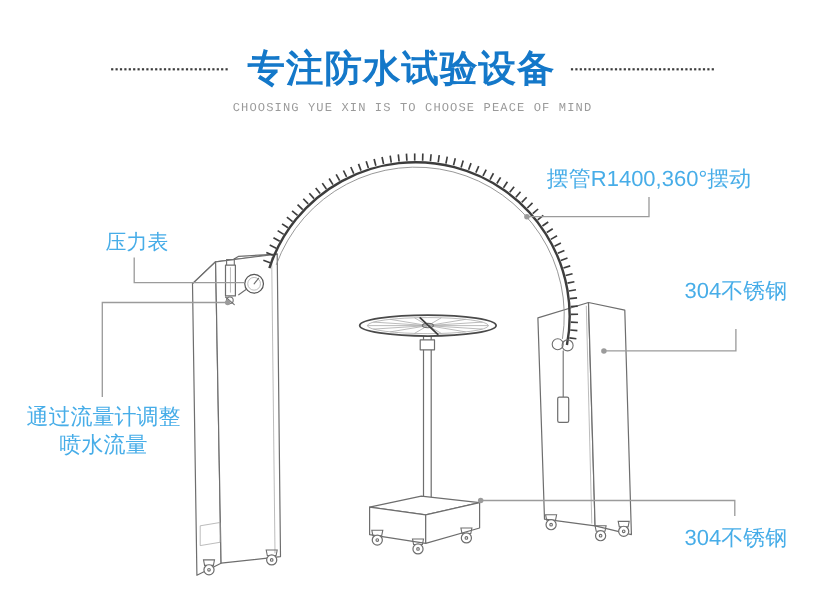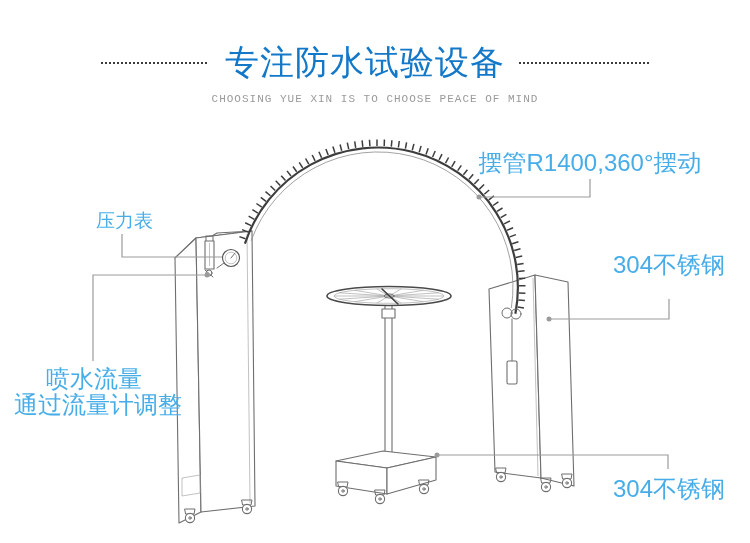--- a/index.html
+++ b/index.html
@@ -5,26 +5,26 @@
   html,body { margin:0; padding:0; background:#ffffff; }
   .page { position:relative; width:750px; height:543px; background:#ffffff; overflow:hidden;
           font-family:"Liberation Sans", sans-serif; }
 
   
   .header { position:absolute; top:40px; left:0; width:750px; text-align:center; }
   .title-row { display:flex; align-items:center; justify-content:center; }
   .dotline { border-top:2px dotted #3c3c3c; height:0; }
   .dotline.l { width:106px; margin-right:18px; }
   .dotline.r { width:130px; margin-left:14px; }
-  .title { font-size:34px; font-weight:normal; color:var(--title-blue); letter-spacing:1px; white-space:nowrap; }
+  .title { font-size:34px; font-weight:bold; color:var(--title-blue); letter-spacing:1px; white-space:nowrap; }
   .subtitle { margin-top:7px; font-family:Liberation Mono, monospace; font-size:11px;
               color:#9a9a9a; letter-spacing:1px; white-space:nowrap; }
 
   
-  .lbl { position:absolute; color:var(--label-blue); font-size:24px; line-height:26px;
+  .lbl { position:absolute; color:var(--label-blue); font-size:20px; line-height:26px;
          text-align:center; white-space:nowrap; }
   .lbl-pressure  { left:96px;  top:208px; font-size:19px;text-align:center; }
   .lbl-flow      { left:14px;  top:366px; width:160px; }
   .lbl-swing     { left:470px; top:150px; width:240px; }
   .lbl-shell     { left:609px; top:252px; width:120px; }
   .lbl-turntable { left:605px; top:476px; width:128px; }
 
   
   svg.diagram { position:absolute; left:0; top:0; }
   .face    { fill:#ffffff; stroke:#6e6e6e; stroke-width:1.1; stroke-linejoin:round; }
@@ -202,22 +202,22 @@
       <circle class="dot" cx="479" cy="197" r="2.5"></circle>
       <path class="callout" d="M669,299 L669,319 L550,319"></path>
       <circle class="dot" cx="549" cy="319" r="2.5"></circle>
       <path class="callout" d="M437,455 L668,455 L668,469"></path>
       <circle class="dot" cx="437" cy="455" r="2.5"></circle>
     </g>
   </svg>
 
   <div class="lbl lbl-pressure">压力表</div>
   <div class="lbl lbl-flow">
+    <div>通过流量计调整</div>
     <div>喷水流量</div>
-    <div>通过流量计调整</div>
   </div>
   <div class="lbl lbl-swing">摆管R1400,360°摆动</div>
   <div class="lbl lbl-shell">
     <div>304不锈钢</div>
   </div>
   <div class="lbl lbl-turntable">
     <div>304不锈钢</div>
   </div>
 </div>
 

